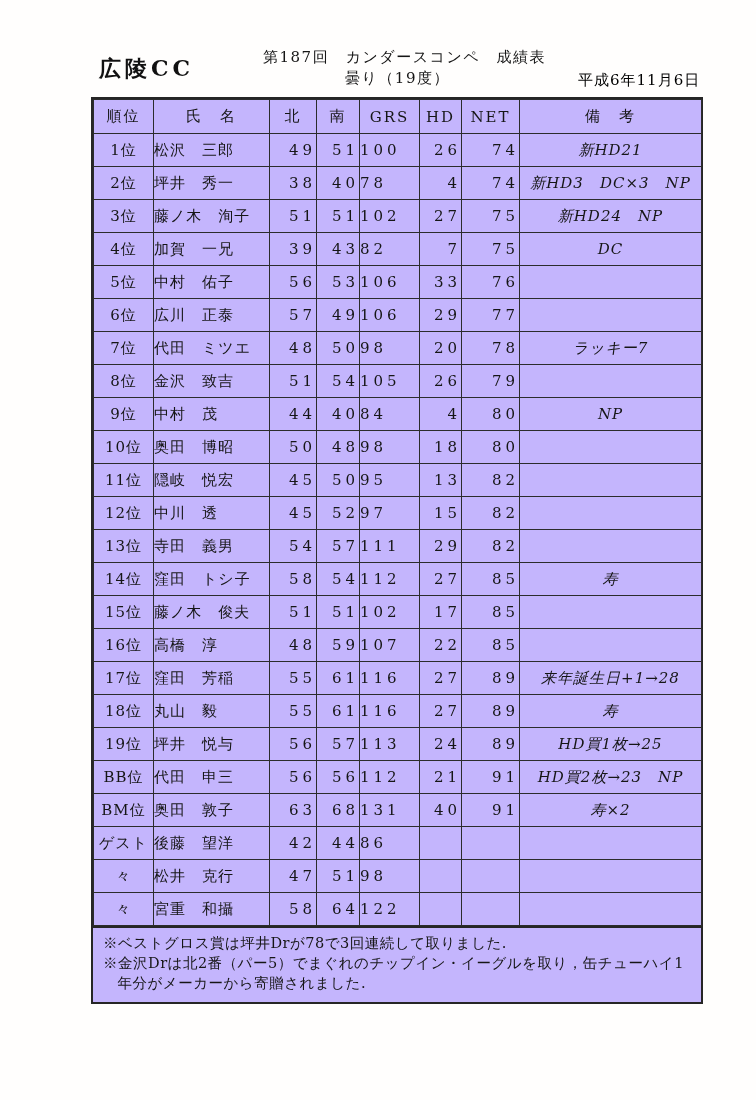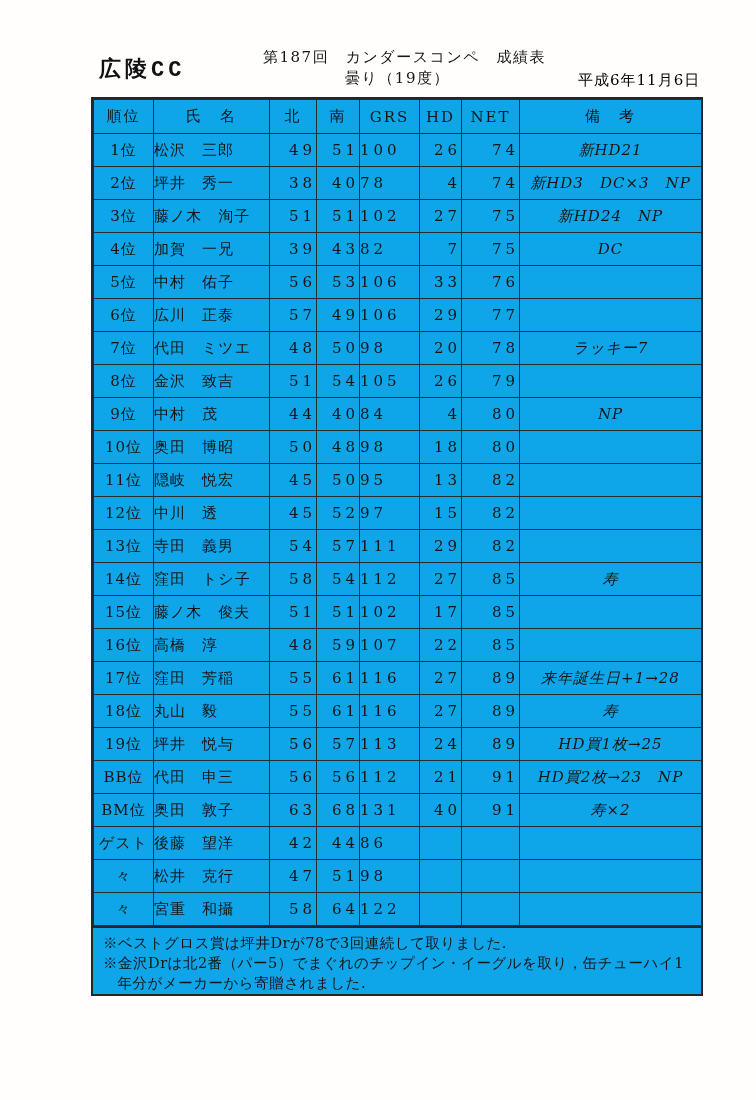--- a/index.html
+++ b/index.html
@@ -17,21 +17,20 @@
     overflow: hidden;
   }
   .club-name {
     position: absolute;
     left: 99px;
     top: 54px;
     font-size: 22px;
     font-weight: bold;
     letter-spacing: 4px;
     color: #111;
-    font-family: Liberation Mono, monospace;
   }
   .title-line1 {
     position: absolute;
     left: 263px;
     top: 48px;
     font-size: 15px;
     letter-spacing: 1.5px;
     color: #151515;
   }
   .title-line2 {
@@ -49,21 +48,21 @@
     font-size: 15px;
     letter-spacing: 1px;
     color: #000000;
   }
   .table-wrap {
     position: absolute;
     left: 91px;
     top: 97px;
     width: 608px;
     border: 2px solid #262626;
-    background: #0ea5e9;
+    background: #c4b5fd;
   }
   table.results {
     border-collapse: collapse;
     table-layout: fixed;
     width: 100%;
   }
   table.results th, table.results td {
     border: 1px solid #2c2c2c;
     font-weight: normal;
     font-size: 15px;
@@ -118,21 +117,21 @@
     letter-spacing: 4px;
   }
   td.col-remark {
     text-align: center;
     padding-left: 7px;
     letter-spacing: 1px;
     font-style: italic;
   }
   .notes {
     border-top: 2px solid #262626;
-    padding: 5px 8px 1px 10px;
+    padding: 5px 8px 9px 10px;
   }
   .note-line {
     margin: 0;
     font-size: 14.5px;
     line-height: 1.38;
     letter-spacing: 0.5px;
     color: #161616;
     padding-left: 1em;
     text-indent: -1em;
     white-space: normal;

